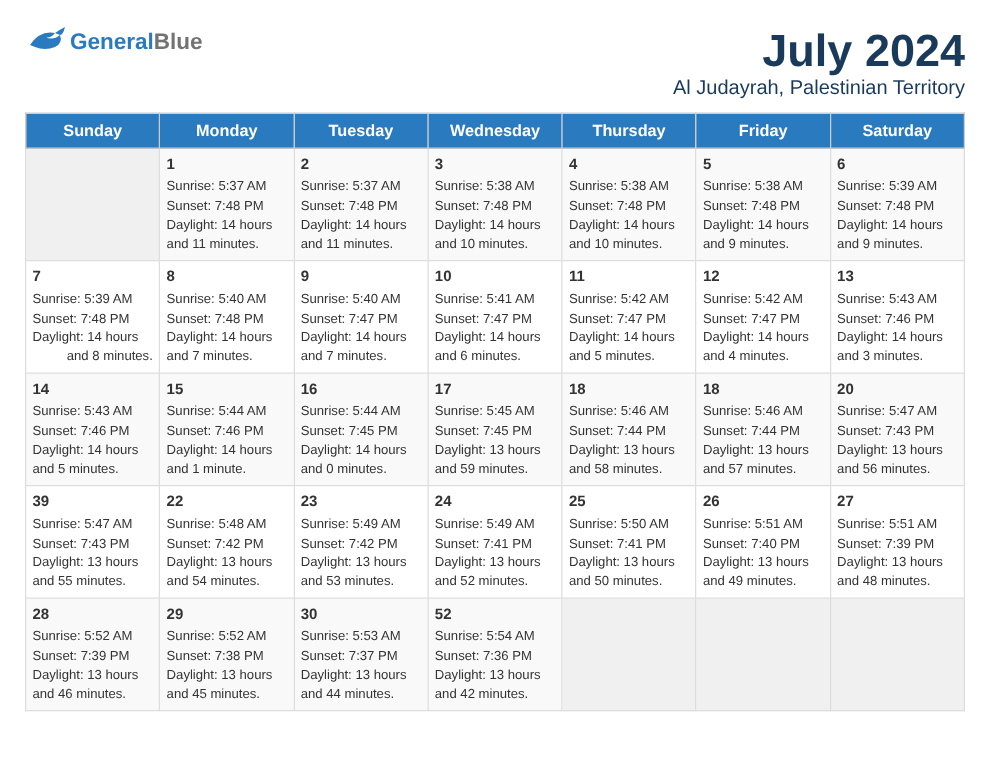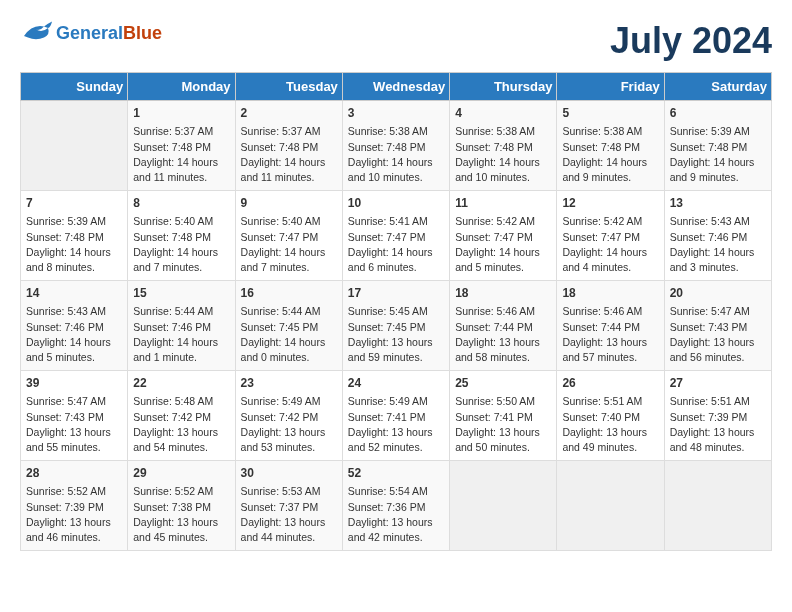--- a/index.html
+++ b/index.html
@@ -50,21 +50,21 @@
       width: 100%;
       border-collapse: collapse;
       font-size: 11px;
     }
     thead tr {
       background-color: #2a7abf;
       color: #fff;
     }
     thead th {
       padding: 6px 4px;
-      text-align: right;
+      text-align: center;
       font-size: 13px;
       font-weight: bold;
       border: 1px solid #ccc;
     }
     tbody tr {
       vertical-align: top;
     }
     tbody td {
       border: 1px solid #ddd;
       padding: 4px 5px;
@@ -94,25 +94,26 @@
 <body>
 
 <div class="header">
   <div class="logo">
     <svg class="logo-bird" viewBox="0 0 40 35" xmlns="http://www.w3.org/2000/svg">
       <path d="M5 20 Q15 5 30 8 Q25 14 20 12 Q28 16 35 10 Q38 18 30 22 Q20 26 10 22 Z" fill="#2a7abf"></path>
       <path d="M30 8 Q36 4 40 2 Q38 10 35 10 Z" fill="#2a7abf"></path>
     </svg>
     <div style="display:flex; ">
       <span class="logo-text"><span>General</span></span>
-      <span class="logo-text" style="color:#c2410c;">Blue</span>
+      <span class="logo-text" style="color:#737373;">Blue</span>
     </div>
   </div>
   <div class="title-block">
     <div class="month-title">July 2024</div>
+    <div class="location-title">Al Judayrah, Palestinian Territory</div>
   </div>
 </div>
 
 <table>
   <thead>
     <tr>
     <th>Sunday</th>
         <th>Monday</th>
         <th>Tuesday</th>
         <th>Wednesday</th>
@@ -166,21 +167,21 @@
           <span style="display: block;">Daylight: 14 hours</span>
           <span style="display: block;">and 9 minutes.</span>
         </td>
       </tr>
       <tr>
         <td>
           <span class="day-number">7</span>
           <span style="display: block;">Sunrise: 5:39 AM</span>
           <span style="display: block;">Sunset: 7:48 PM</span>
           <span style="display: block;">Daylight: 14 hours</span>
-          <span style="display: block;">and 8 minutes.</span>
+          <span style="display: block; text-align: right;">and 8 minutes.</span>
         </td>
         <td>
           <span class="day-number">8</span>
           <span style="display: block;">Sunrise: 5:40 AM</span>
           <span style="display: block;">Sunset: 7:48 PM</span>
           <span style="display: block;">Daylight: 14 hours</span>
           <span style="display: block;">and 7 minutes.</span>
         </td>
         <td>
           <span class="day-number">9</span>

